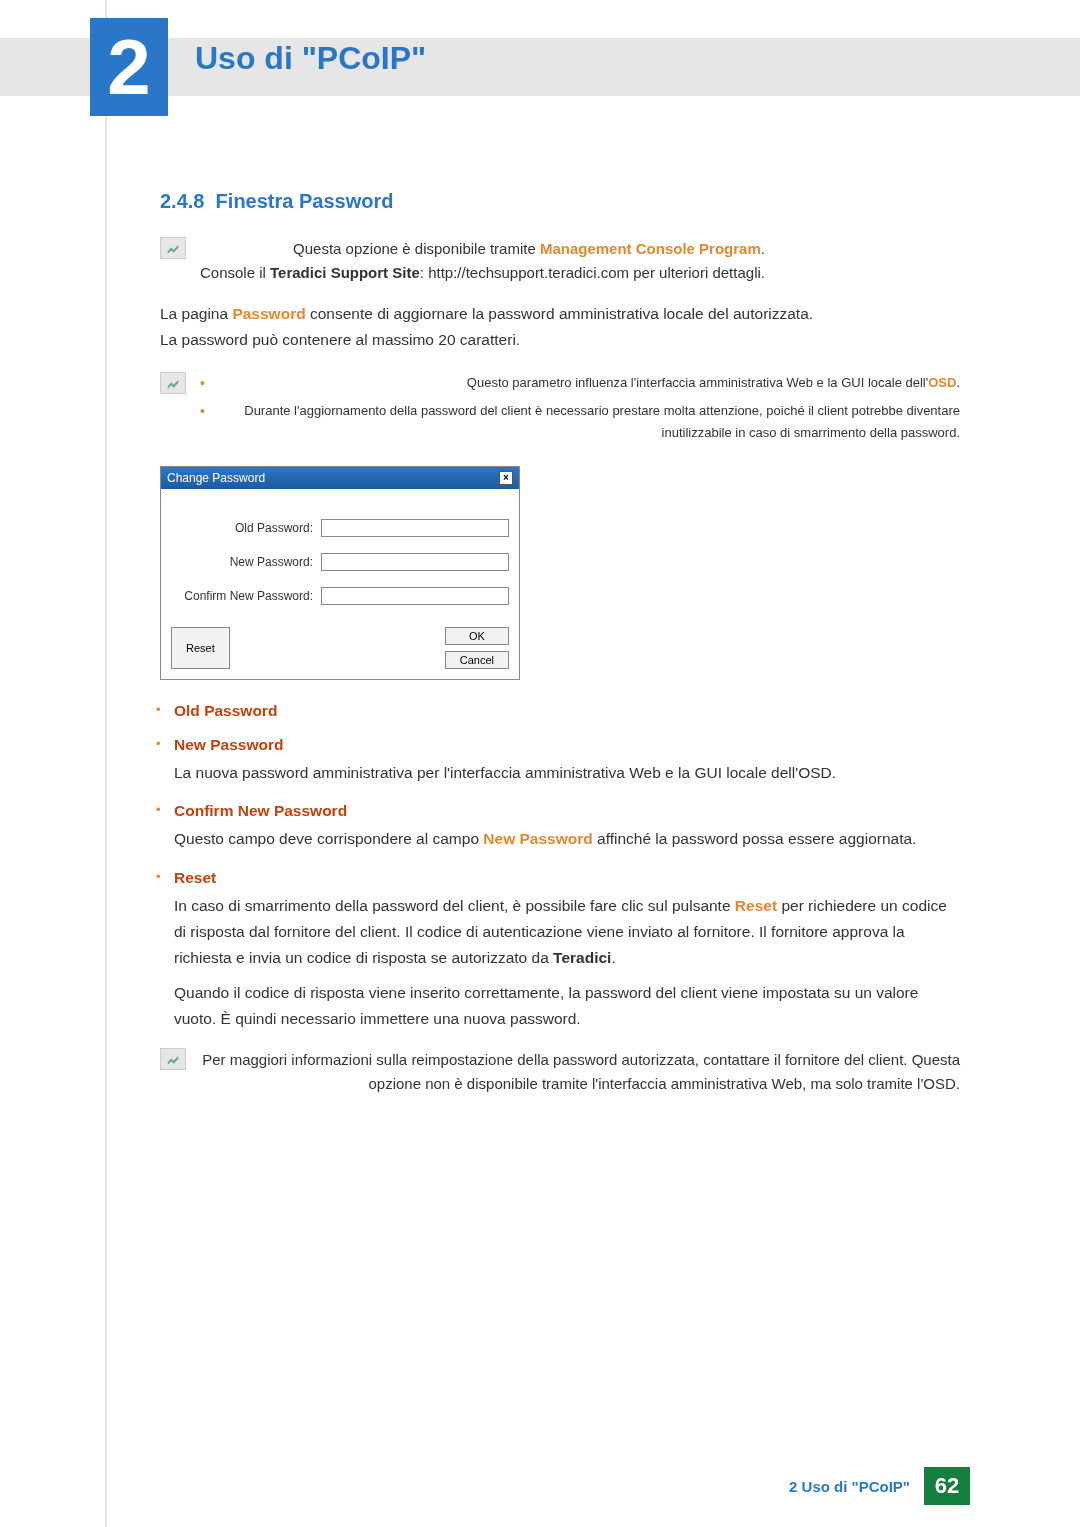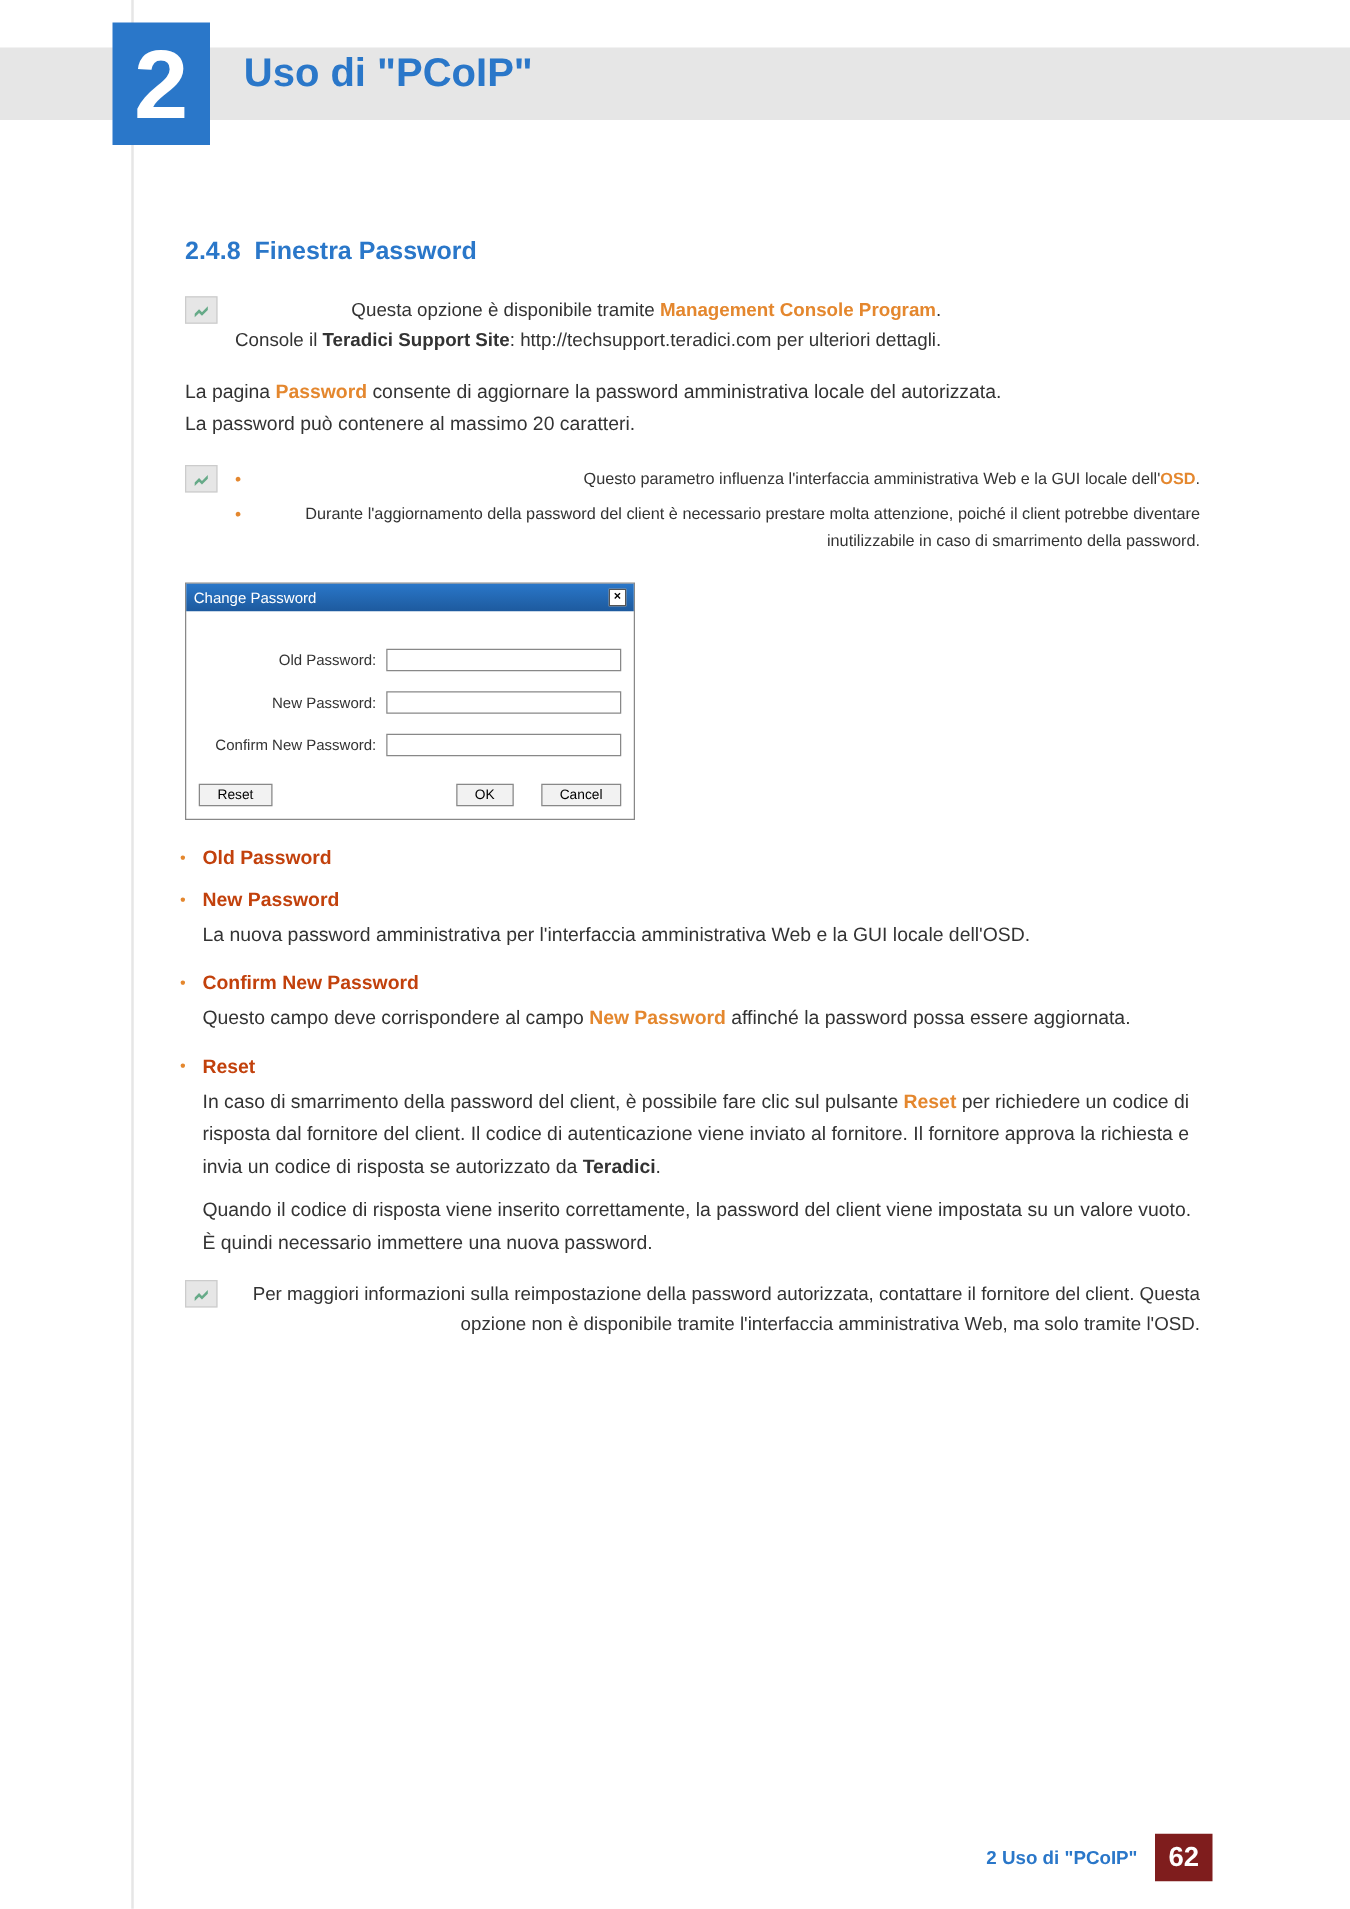--- a/index.html
+++ b/index.html
@@ -40,21 +40,21 @@
     position: absolute;
     top: 40px;
     left: 195px;
     font-size: 32px;
     font-weight: bold;
     color: #2a77c9;
   }
   .content {
     position: absolute;
     top: 190px;
-    left: 148px;
+    left: 160px;
     right: 120px;
   }
   .section-heading {
     color: #2a77c9;
     font-size: 20px;
     font-weight: bold;
     margin-bottom: 24px;
   }
   .note-row {
     display: flex;
@@ -165,21 +165,21 @@
     display: flex;
     justify-content: space-between;
     padding: 8px 10px 10px 10px;
   }
   .btn {
     border: 1px solid #888;
     background: #f2f2f2;
     font-size: 11px;
     padding: 2px 14px;
   }
-  .btn-group { display: flex; gap: 22px; }
+  .btn-group { display: flex; gap: 6px; flex-direction: column; }
 
   .field-list {
     list-style: none;
     padding-left: 14px;
   }
   .field-list > li {
     position: relative;
     margin-bottom: 16px;
   }
   .field-list > li::before {
@@ -221,21 +221,21 @@
     align-items: center;
     gap: 0;
   }
   .footer-text {
     color: #2a77c9;
     font-weight: bold;
     font-size: 15px;
     padding-right: 14px;
   }
   .footer-page {
-    background: #7f1d1d;
+    background: #15803d;
     color: #fff;
     font-weight: bold;
     font-size: 22px;
     width: 46px;
     height: 38px;
     display: flex;
     align-items: center;
     justify-content: center;
   }
 </style>

